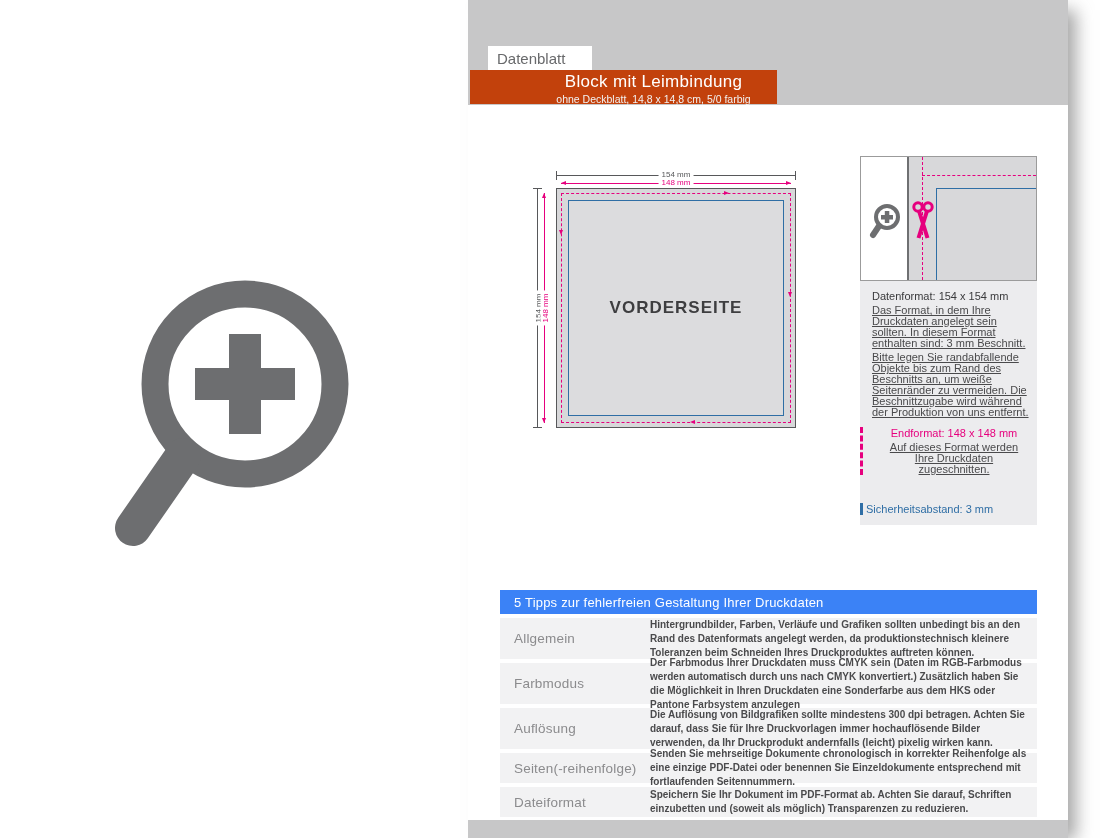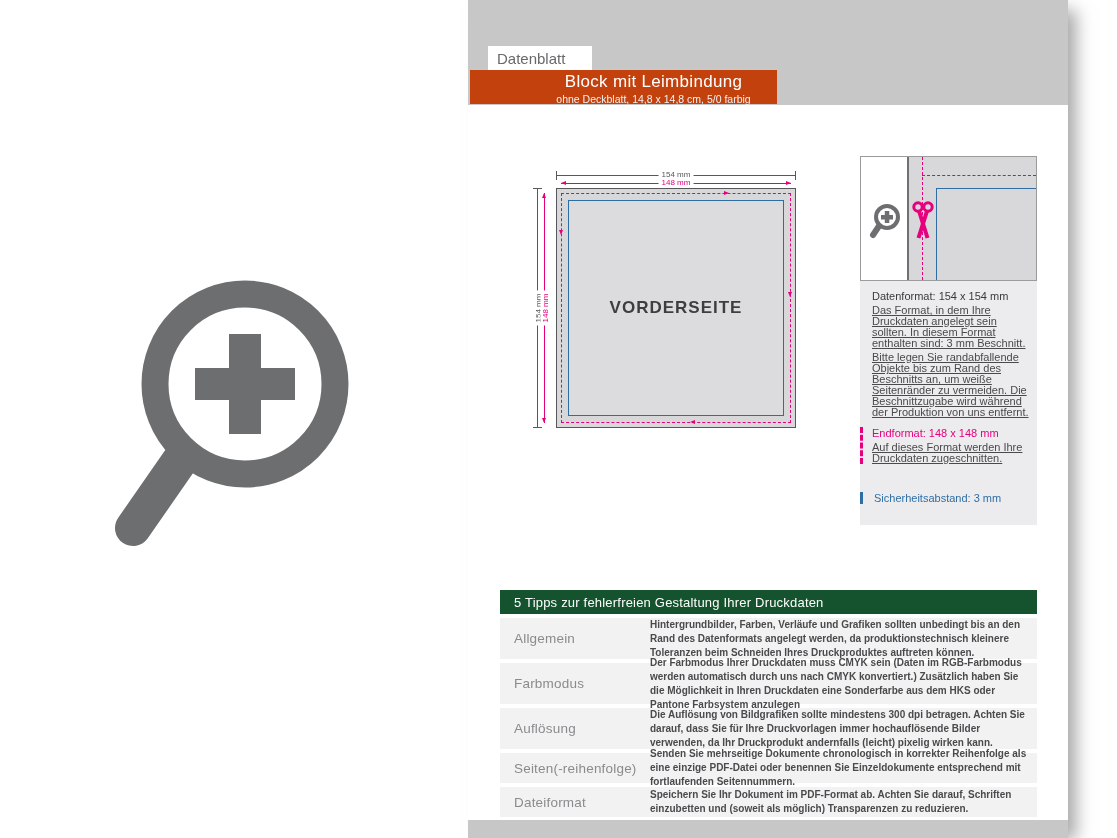--- a/index.html
+++ b/index.html
@@ -58,28 +58,28 @@
   .mini-zoom { position:absolute; left:7px; top:45px; }
   .scissors { position:absolute; left:51px; top:43px; }
 
   
   .infopanel { position:absolute; left:392px; top:281px; width:177px; height:244px;
                background:#ececee; padding-top:9px; }
   .sec { padding:0 8px 0 12px; }
   .sec h3 { font-size:11px; font-weight:normal; color:#3a3a3c; }
   .sec p { font-size:11px; line-height:11px; color:#4a4a4c; margin-top:3px;text-decoration:underline; }
   .sec.gap { margin-top:9px; }
-  .sec.mag-b { border-left:3px dashed #e6007e; padding-left:9px; }
+  .sec.mag-b { border-left:3px dashed #e6007e; padding-left:16px;text-align:center; }
   .sec.mag-b h3 { color:#e6007e; }
-  .sec.blu-b { border-left:3px solid #2f6ea5; padding-left:11px;margin-top:28px; }
+  .sec.blu-b { border-left:3px solid #2f6ea5; padding-left:3px;margin-top:28px; }
   .sec.blu-b h3 { color:#2f6ea5; }
 
   
   .tips { position:absolute; left:32px; top:590px; width:537px; }
-  .tips-header { height:24px; background:#14532d; color:#ffffff; font-size:13px;
+  .tips-header { height:24px; background:#3b82f6; color:#ffffff; font-size:13px;
                  display:flex; align-items:center; padding-left:14px; letter-spacing:.2px; }
   .trow { display:flex; background:#f2f2f3; margin-top:4px; }
   .trow .lab { width:150px; display:flex; align-items:center; padding-left:14px;
                color:#8b8b8d; font-size:13.5px; letter-spacing:.2px; }
   .trow .txt { flex:1; padding:5px 6px 5px 0; font-size:10px; line-height:14px;
                color:#4a4a4c; display:flex; align-items:center;font-weight:bold; }
   .trow.h3l { height:41px; } .trow.h2l { height:30px; }
 </style>
 </head>
 <body>

